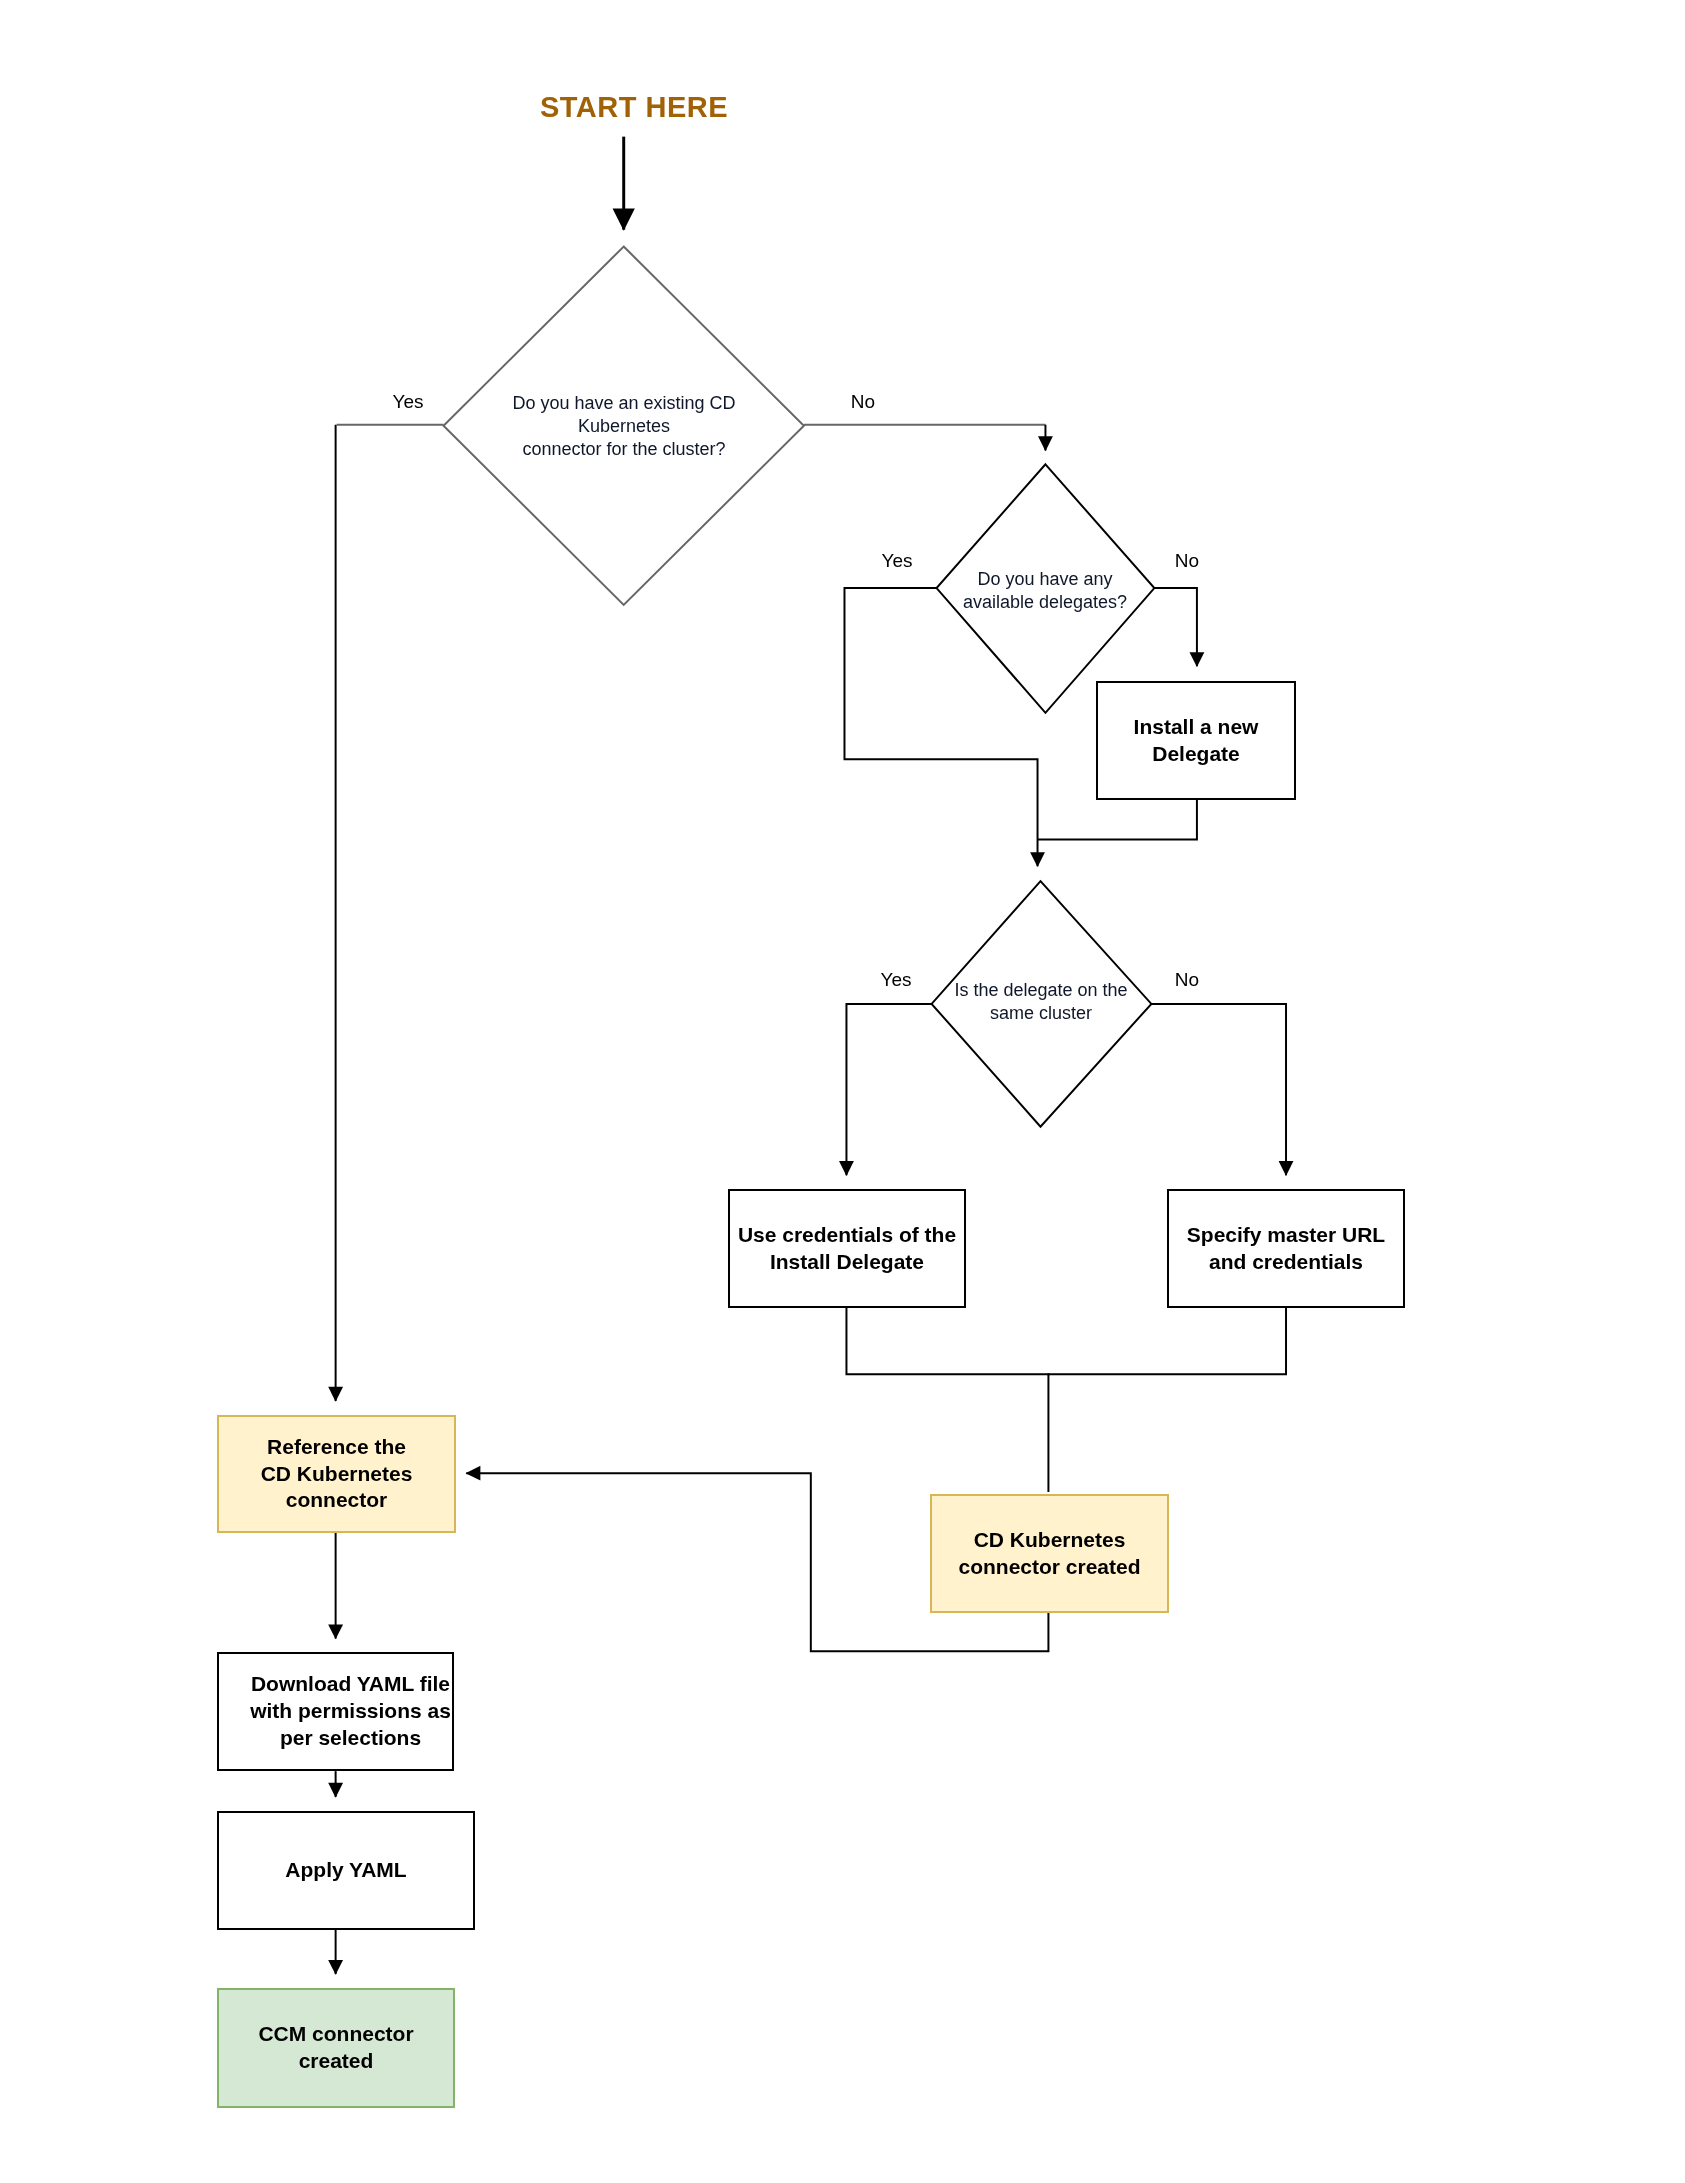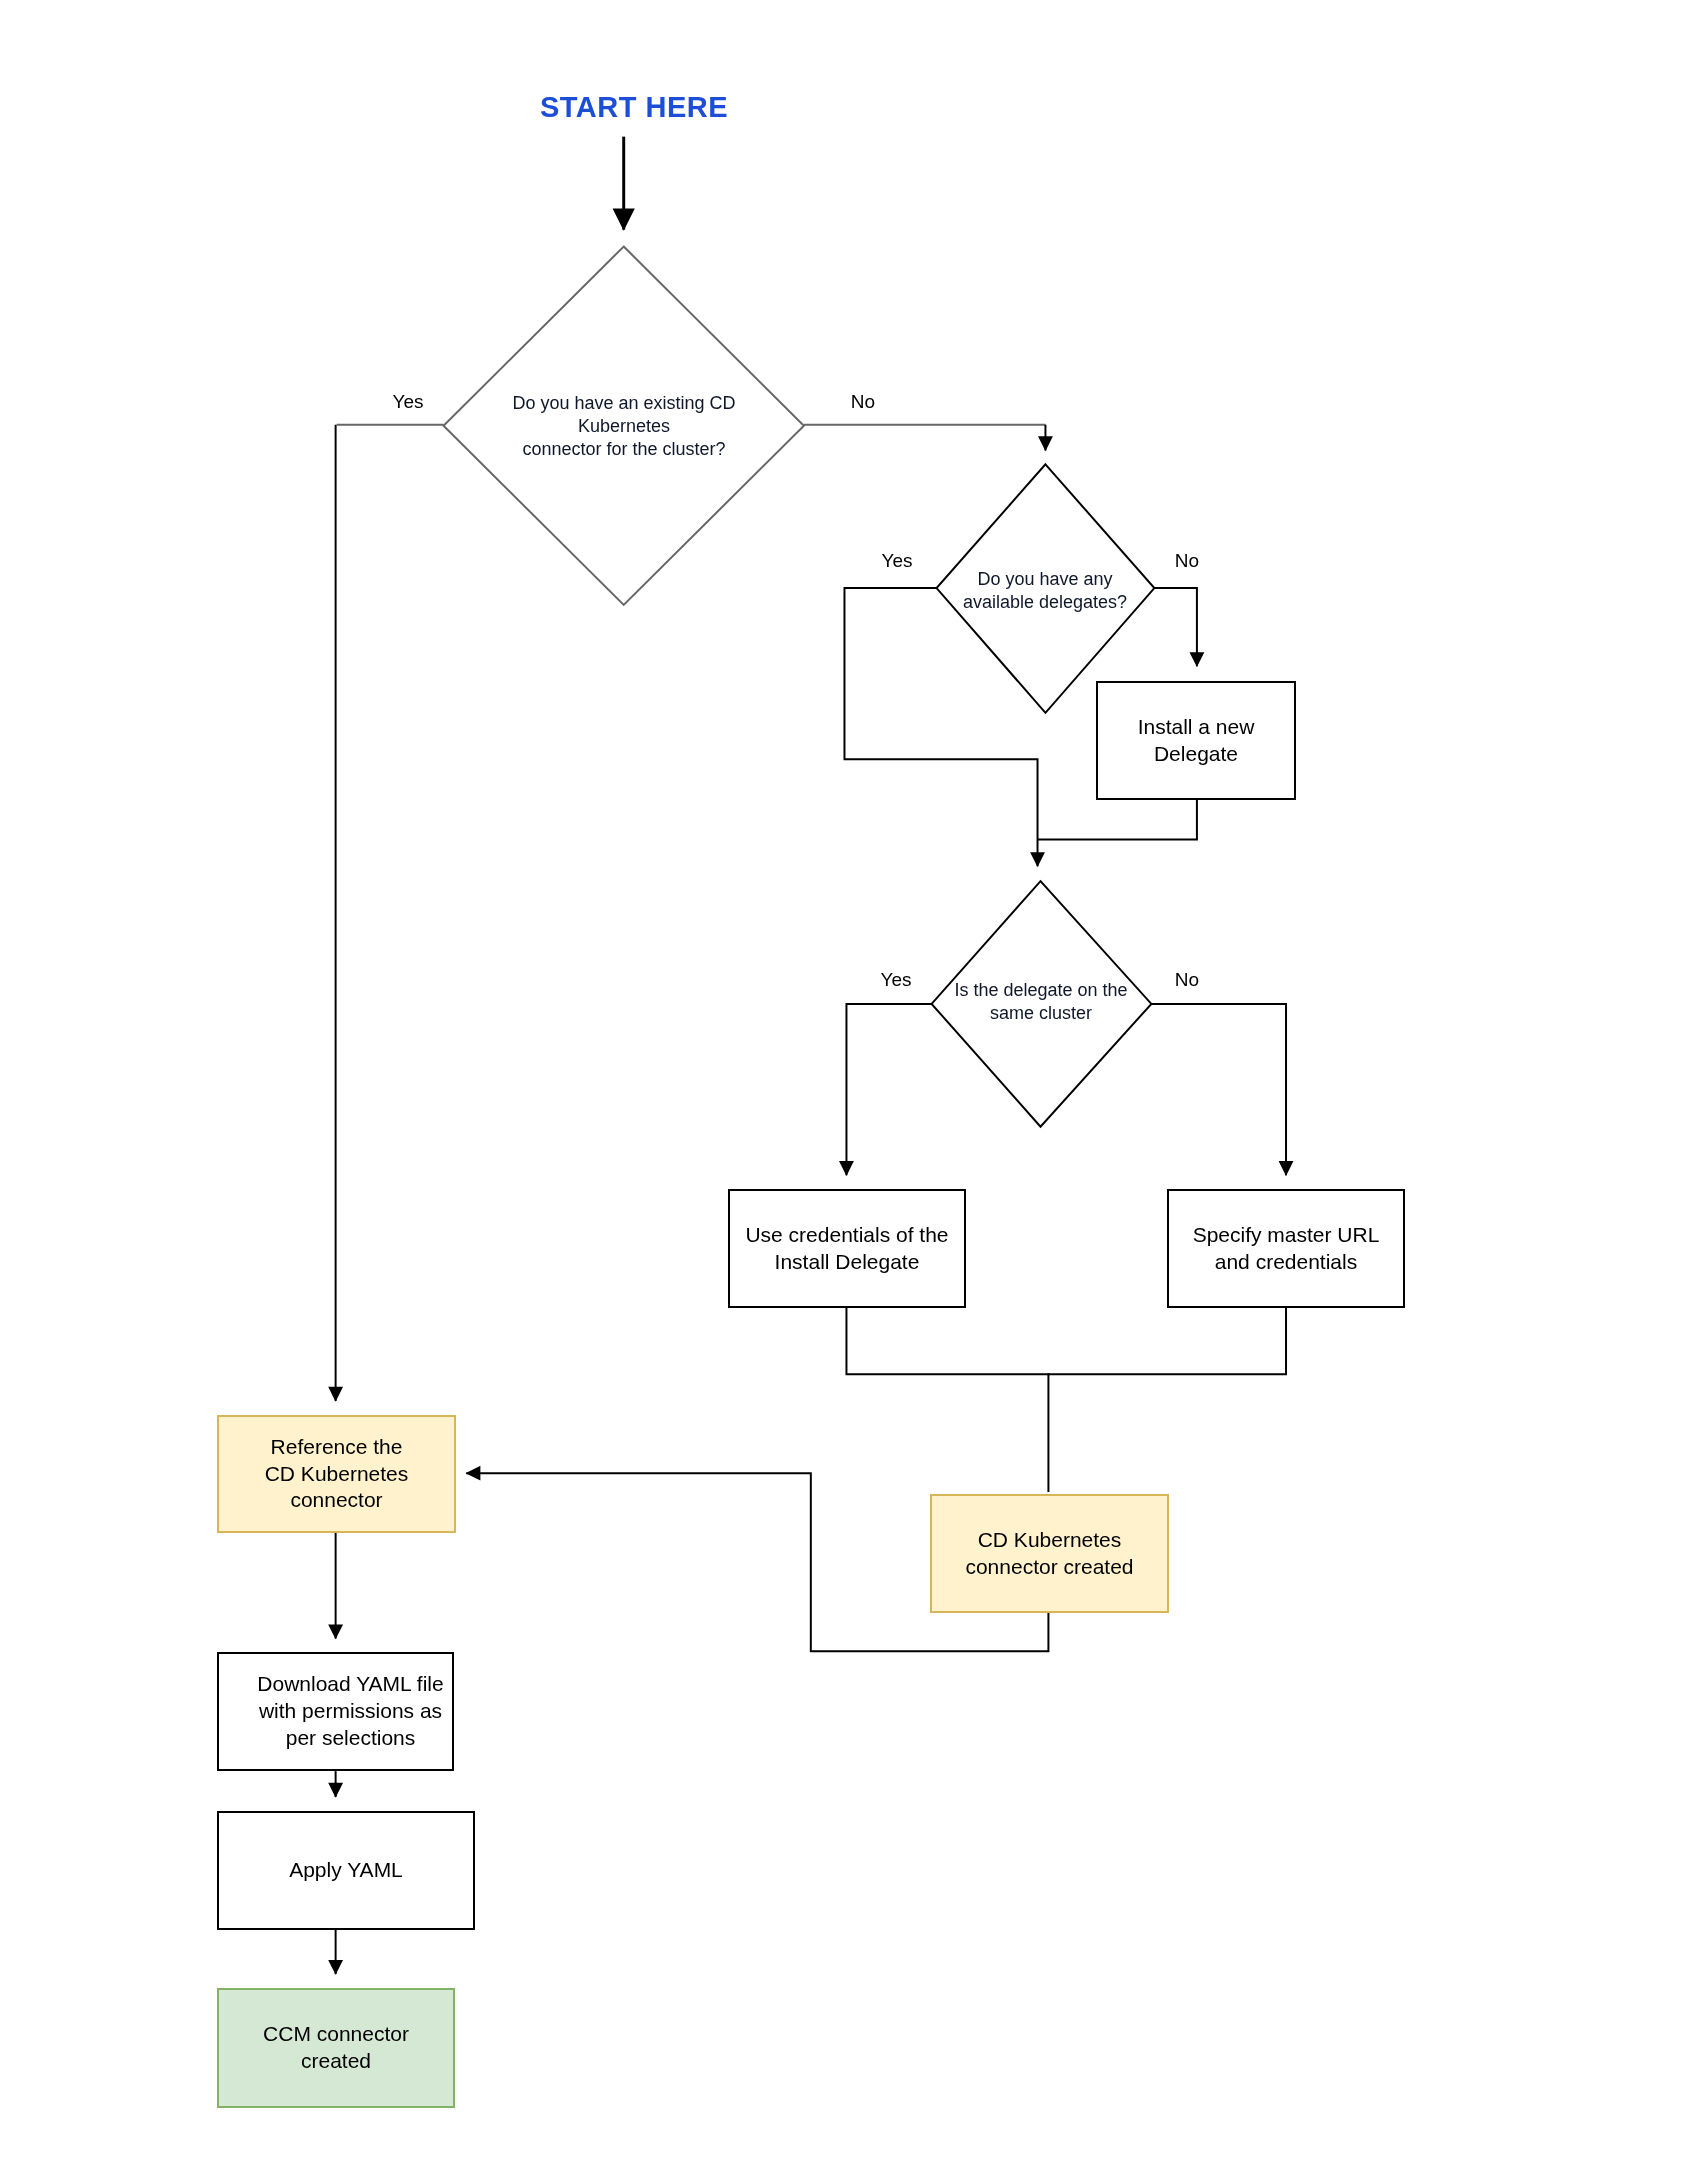--- a/index.html
+++ b/index.html
@@ -33,20 +33,21 @@
     align-items: center;
     justify-content: center;
     text-align: center;
     white-space: pre-line;
     box-sizing: border-box;
     font-size: 21px;
     line-height: 1.28;
     color: #000;
     background: #ffffff;
     border: 2px solid #000;
+    font-weight: bold;
   }
   .node.pending {
     background: var(--pending_fill, #FFF2CC);
     border-color: var(--pending_stroke, #D6B656);
   }
   .node.success {
     background: var(--success_fill, #D5E8D4);
     border-color: var(--success_stroke, #82B366);
   }
   .diamond-text {
@@ -66,21 +67,21 @@
     white-space: nowrap;
   }
   .start-title {
     position: absolute;
     left: 634px;
     top: 91px;
     transform: translateX(-50%);
     font-size: 29px;
     font-weight: 700;
     letter-spacing: 0.5px;
-    color: #1d4ed8;
+    color: #a16207;
     white-space: nowrap;
   }
 </style>
 </head>
 <body>
 
 <div id="canvas">
 
   <svg id="wires" viewBox="0 0 1702 2206" xmlns="http://www.w3.org/2000/svg">
     <defs>

